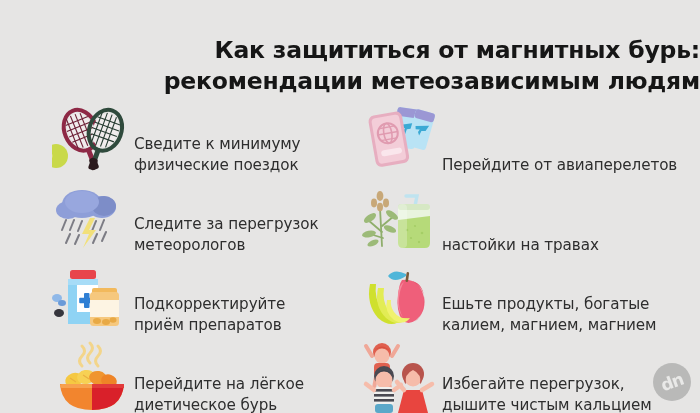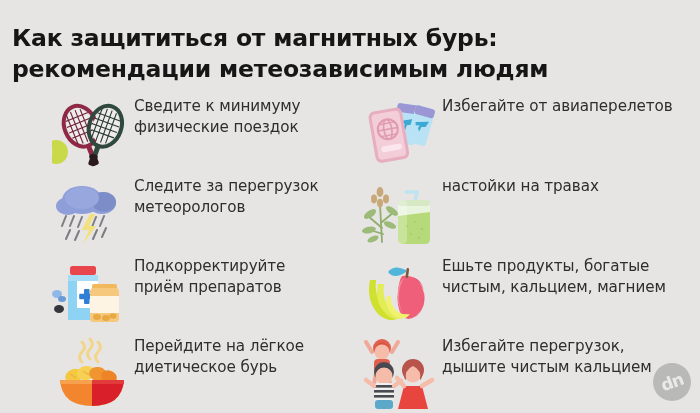--- a/index.html
+++ b/index.html
@@ -14,23 +14,22 @@
     overflow: hidden;
     position: relative;
   }
   .page {
     position: relative;
     width: 700px;
     height: 413px;
     box-sizing: border-box;
   }
   .title-block {
-    padding-top: 23px;
-    text-align: left;
-    margin-left: 12px;
+    padding-top: 35px;
+    text-align: right;
   }
   .title-line {
     font-family: "DejaVu Sans", sans-serif;
     font-weight: bold;
     font-size: 23.5px;
     line-height: 31px;
     color: #161616;
     letter-spacing: -0.2px;
     white-space: nowrap;
   }
@@ -42,21 +41,21 @@
     display: flex;
   }
   .col {
     width: 350px;
     display: flex;
     flex-direction: column;
   }
   .tip {
     height: 80px;
     display: flex;
-    align-items: flex-start;
+    align-items: flex-end;
   }
   .col-left .tip { padding-left: 52px; }
   .col-right .tip { padding-left: 10px; }
   .icon-wrap {
     width: 82px;
     min-width: 82px;
     height: 76px;
     position: relative;
   }
   .icon-wrap svg { display: block; }
@@ -263,21 +262,21 @@
               <circle cx="29" cy="33" r="10" fill="none" stroke="#e09bb0" stroke-width="2"></circle>
               <ellipse cx="29" cy="33" rx="4" ry="10" fill="none" stroke="#e09bb0" stroke-width="1.6"></ellipse>
               <line x1="19" y1="33" x2="39" y2="33" stroke="#e09bb0" stroke-width="1.6"></line>
               <line x1="21" y1="27" x2="37" y2="27" stroke="#e09bb0" stroke-width="1.3"></line>
               <line x1="21" y1="39" x2="37" y2="39" stroke="#e09bb0" stroke-width="1.3"></line>
               <rect x="19" y="49" width="21" height="6" rx="3" fill="#fae6ec"></rect>
             </g>
           </svg>
         </div>
         <div class="tip-text">
-          <span>Избегайте от авиаперелетов</span>
+          <span>Перейдите от авиаперелетов</span>
         </div>
       </div>
 
       <div class="tip">
         <div class="icon-wrap">
           <svg width="82" height="76" viewBox="0 0 82 76">
             <g stroke="#8fae6c" stroke-width="1.8" fill="none" stroke-linecap="round">
               <path d="M 22 66 L 20 28"></path>
               <path d="M 22 52 L 8 40"></path>
               <path d="M 22 46 L 34 36"></path>
@@ -323,21 +322,21 @@
             <path d="M 44 22 Q 40 28 39 38 Q 38 48 43 58 Q 36 48 38 34 Q 39 25 44 22 Z" fill="#f5879a"></path>
             <rect x="46" y="12" width="2.6" height="10" rx="1.3" fill="#7a5a3a" transform="rotate(8 47 17)"></rect>
             <path d="M 46 14 Q 34 8 28 16 Q 34 24 46 16 Z" fill="#4fb6d9"></path>
             <path d="M 10 24 Q 6 44 18 58 Q 32 70 44 58 Q 30 60 22 50 Q 14 38 16 24 Z" fill="#cfe02e"></path>
             <path d="M 18 28 Q 14 46 26 58 Q 38 68 48 58 Q 36 60 28 50 Q 22 40 24 28 Z" fill="#e2ec55"></path>
             <path d="M 27 40 Q 24 52 34 60 Q 44 66 50 58 Q 40 60 34 52 Q 30 46 31 40 Z" fill="#f0f26e"></path>
           </svg>
         </div>
         <div class="tip-text">
           <span>Ешьте продукты, богатые</span>
-          <span>чистым, кальцием, магнием</span>
+          <span>калием, магнием, магнием</span>
         </div>
       </div>
 
       <div class="tip">
         <div class="icon-wrap">
           <svg width="82" height="76" viewBox="0 0 82 76">
 
             <g>
               <path d="M 12 16 L 6 6" stroke="#f0a898" stroke-width="4" stroke-linecap="round"></path>
               <path d="M 32 16 L 38 6" stroke="#f0a898" stroke-width="4" stroke-linecap="round"></path>

